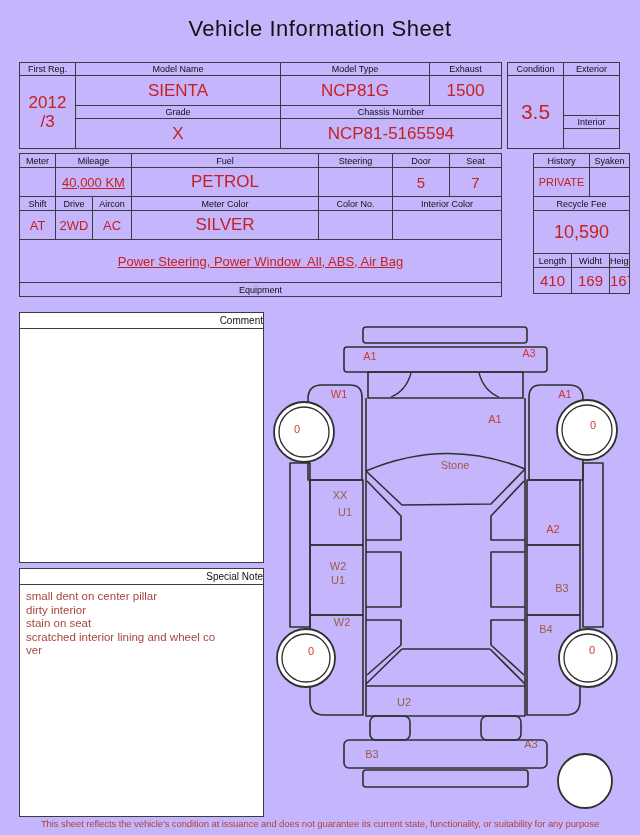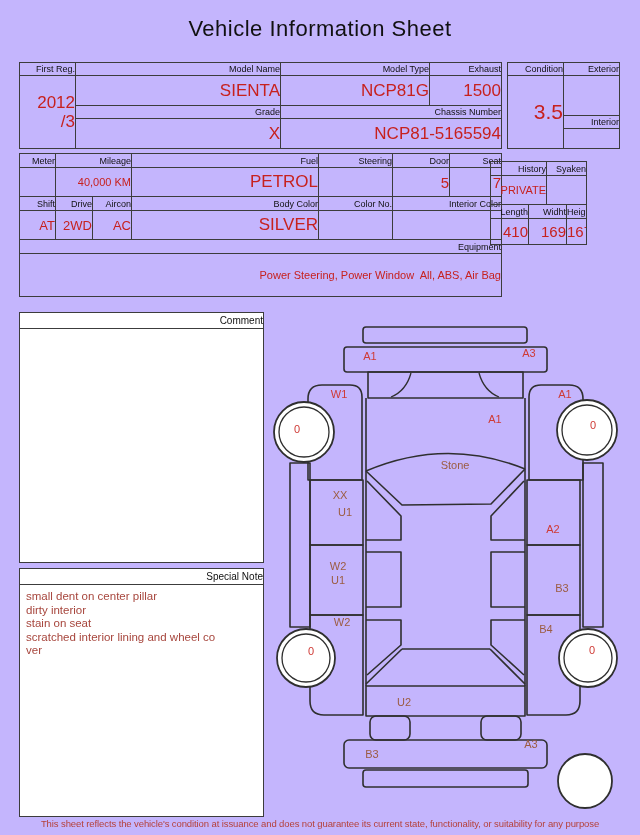--- a/index.html
+++ b/index.html
@@ -2,27 +2,27 @@
 <html><head>
 <meta charset="utf-8">
 <style>
   html,body{margin:0;padding:0;background:#fff;}
   .page{position:relative;width:640px;height:835px;background:#c4b5fd;
         font-family:"Liberation Sans",sans-serif;color:#111;overflow:hidden;}
   .abs{position:absolute;}
   .title{top:16px;left:0;width:640px;text-align:center;font-size:22px;
          font-weight:400;color:#111;letter-spacing:0.5px;}
   table.sh{border-collapse:collapse;table-layout:fixed;width:100%;}
-  table.sh td{border:1px solid #3c3c3c;padding:0;text-align:right;
+  table.sh td{border:1px solid #3c3c3c;padding:0;text-align:center;
               vertical-align:middle;overflow:hidden;}
   .stack table + table{margin-top:-1px;}
   .hdr{font-size:9px;color:#111;}
   .val{color:#c7211e;}
   .v17{font-size:17px;} .v21{font-size:21px;} .v15{font-size:15px;}
-  .v13{font-size:13px;} .v12{font-size:11px;} .v11{font-size:11px;} .v18{font-size:18px;}
+  .v13{font-size:13px;} .v12{font-size:13px;text-decoration:underline;} .v11{font-size:11px;} .v18{font-size:18px;}
   .firstreg{white-space:pre-line;text-align:left;padding-left:3px;line-height:1.12;}
   .equip{text-align:left;vertical-align:top;padding:3px 5px;white-space:pre-wrap;}
   .boxed{border:1px solid #3c3c3c;background:#fff;}
   .boxhdr{border-bottom:1px solid #3c3c3c;text-align:right;font-size:10px;
           padding:2px 0;color:#111;}
   .notetext{font-size:11.5px;line-height:13.5px;color:#a7463d;padding:5px 6px;
             white-space:pre-line;text-align:left;}
   .footer{top:818px;left:0;width:640px;text-align:center;font-size:9.5px;
           color:#b5413a;letter-spacing:-0.1px;}
   svg .ln{fill:none;stroke:#2f2f2f;stroke-width:1.6;stroke-linejoin:round;}
@@ -134,60 +134,70 @@
           <col style="width:39px">
           <col style="width:187px">
           <col style="width:74px">
           <col>
         </colgroup>
       <tbody>
           <tr style="height:14px">
         <td class="hdr">Shift</td>
         <td class="hdr">Drive</td>
         <td class="hdr">Aircon</td>
-        <td class="hdr">Body Color</td>
+        <td class="hdr">Meter Color</td>
         <td class="hdr">Color No.</td>
         <td class="hdr">Interior Color</td>
       </tr>
       <tr style="height:29px">
         <td class="val v13">AT</td>
         <td class="val v13">2WD</td>
         <td class="val v13">AC</td>
         <td class="val v17">SILVER</td>
         <td></td>
         <td></td>
       </tr>
     </tbody>
       </table>
     <table class="sh">
       <tbody>
-          <tr style="height:14px">
+          <tr style="height:43px">
+        <td class="val v12 equip">Power Steering, Power Window  All, ABS, Air Bag</td>
+      </tr>
+      <tr style="height:14px">
         <td class="hdr">Equipment</td>
       </tr>
-      <tr style="height:43px">
-        <td class="val v12 equip">Power Steering, Power Window  All, ABS, Air Bag</td>
-      </tr>
-    </tbody>
-      </table>
-  </div>
-
-  <div class="abs stack" style="top:153px;left:490px;width:97px;margin-top:8px;">
+    </tbody>
+      </table>
+  </div>
+
+  <div class="abs stack" style="top:153px;left:533px;width:97px;">
     <table class="sh">
       <colgroup>
           <col style="width:56px">
           <col>
         </colgroup>
       <tbody>
           <tr style="height:14px">
         <td class="hdr">History</td>
         <td class="hdr">Syaken</td>
       </tr>
       <tr style="height:29px">
         <td class="val v11">PRIVATE</td>
         <td></td>
+      </tr>
+    </tbody>
+      </table>
+    <table class="sh">
+      <tbody>
+          <tr style="height:14px">
+        <td class="hdr">Recycle Fee</td>
+      </tr>
+      <tr style="height:43px">
+        <td class="val v18">10,590</td>
       </tr>
     </tbody>
       </table>
     <table class="sh">
       <colgroup>
           <col style="width:38px">
           <col style="width:38px">
           <col>
         </colgroup>
       <tbody>

